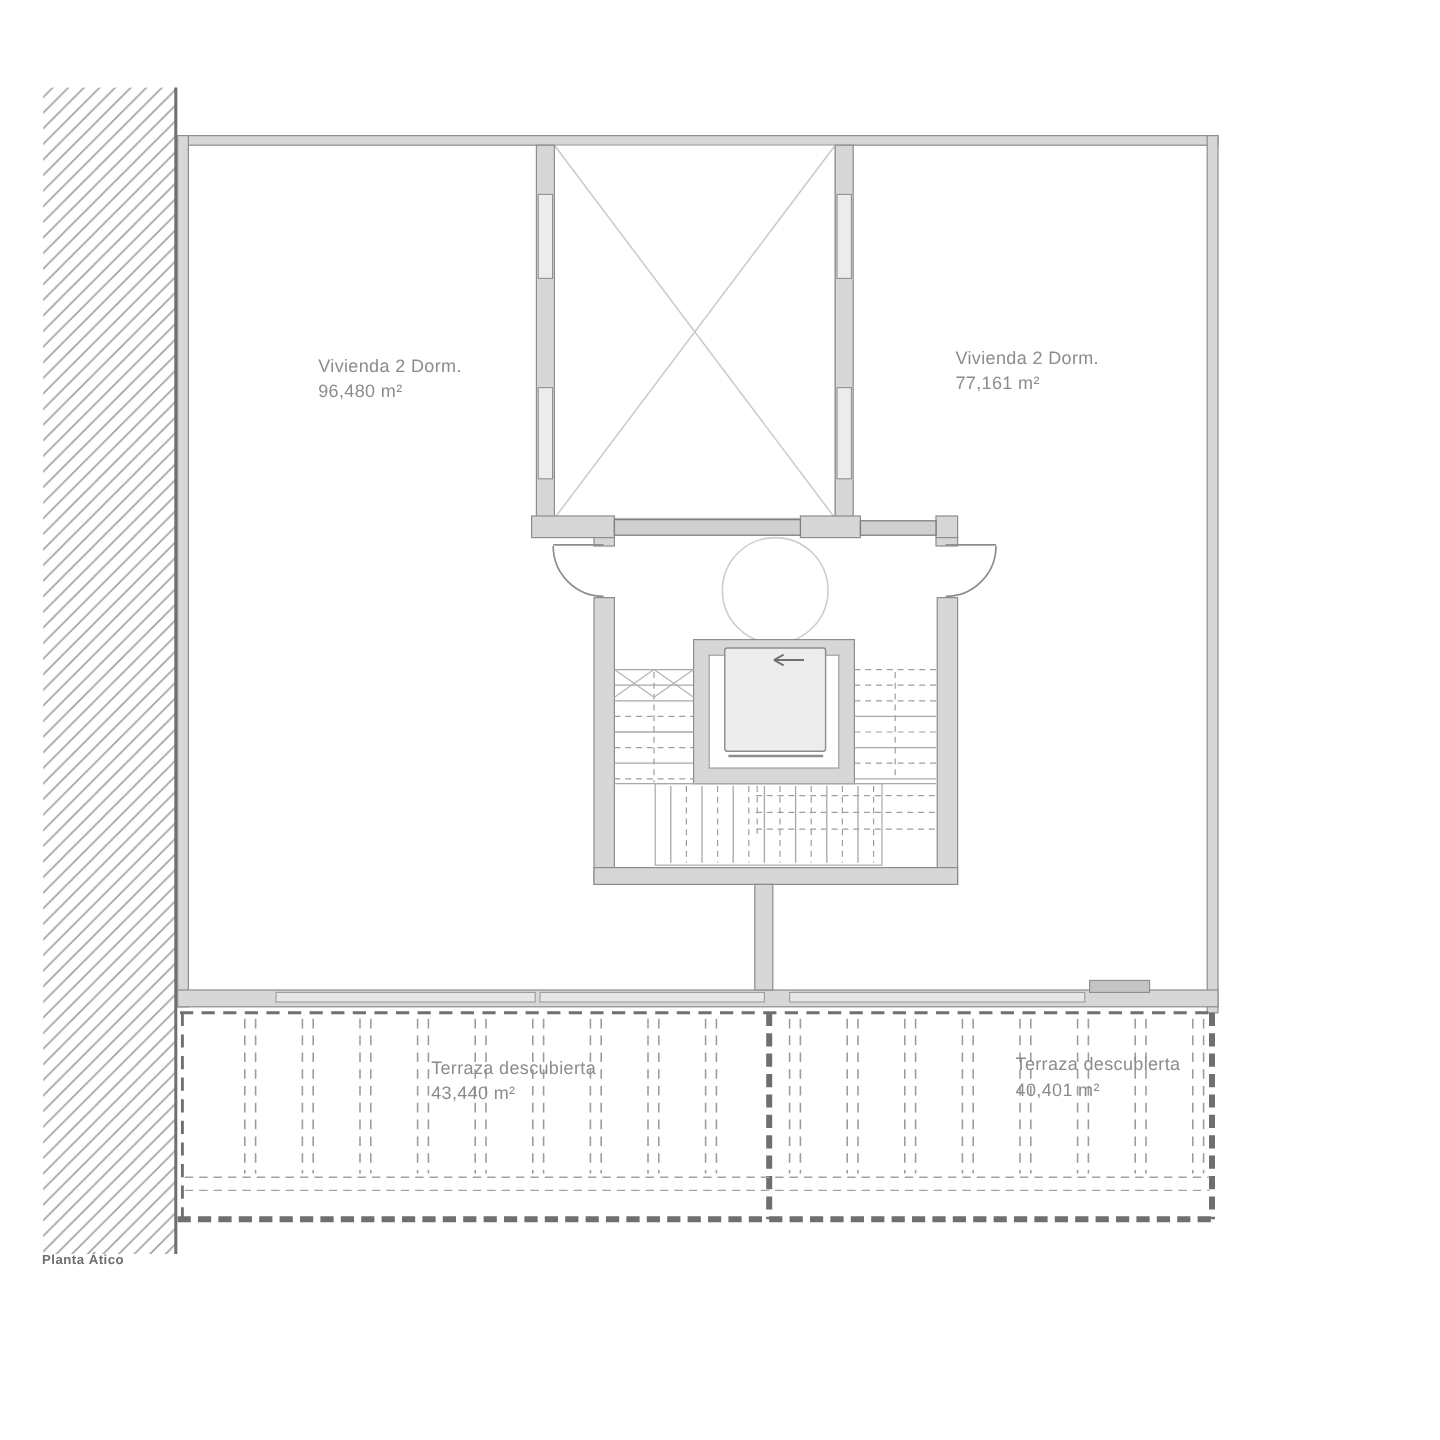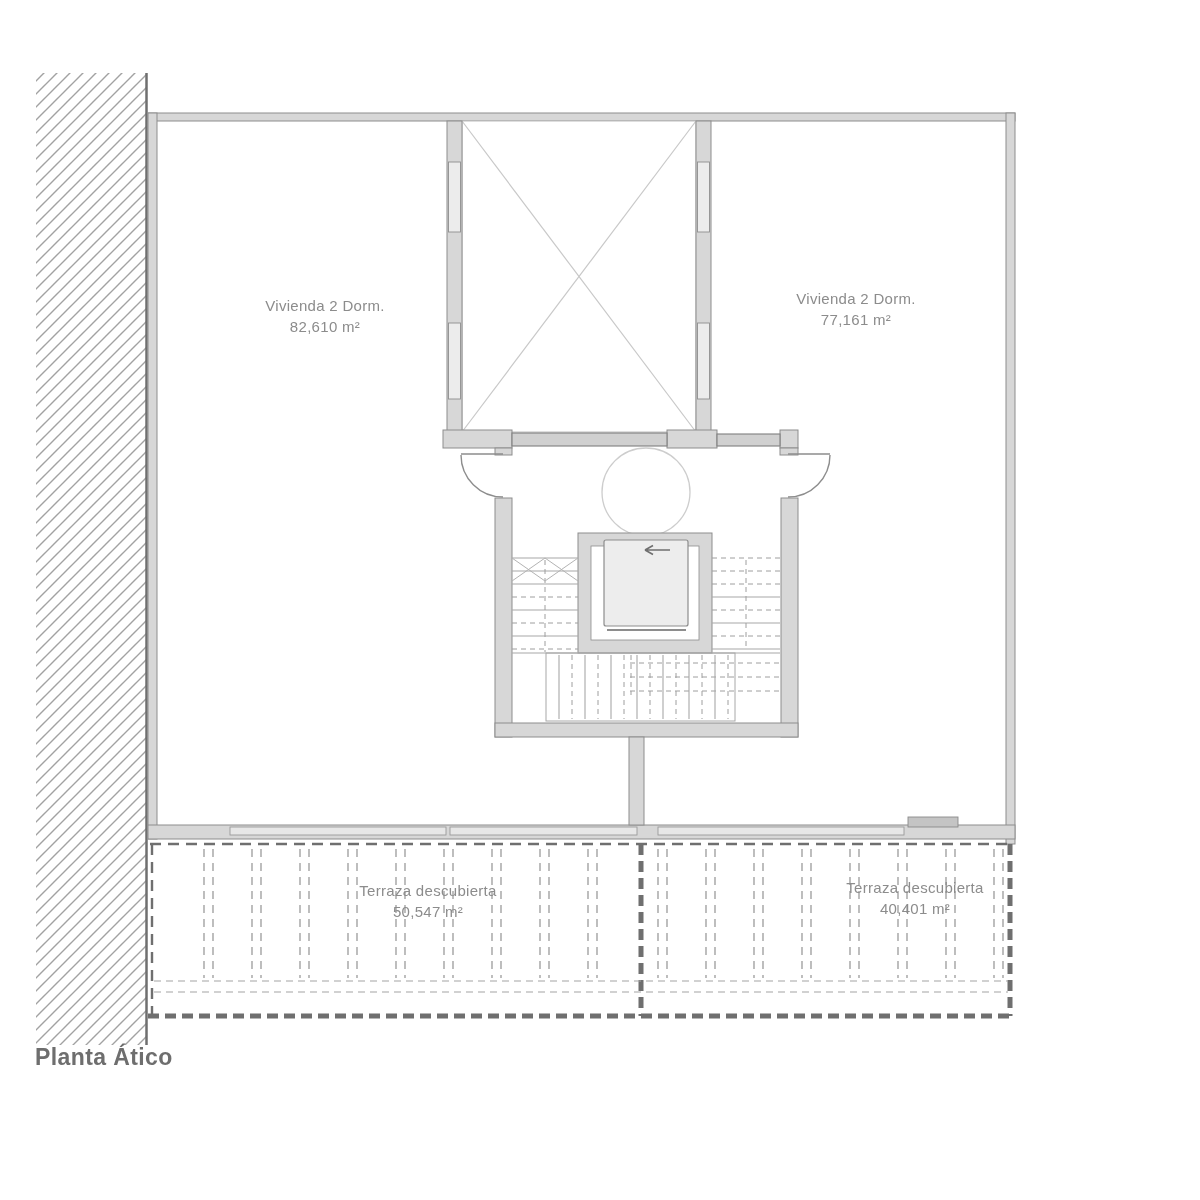--- a/index.html
+++ b/index.html
@@ -2,26 +2,26 @@
 <html><head>
 <meta charset="utf-8">
 <style>
   html,body{margin:0;padding:0;background:#ffffff;}
   #stage{
     position:relative;width:1200px;height:1200px;background:#ffffff;overflow:hidden;
     font-family:"Liberation Sans", sans-serif;
   }
   #plan-svg{position:absolute;left:0;top:0;}
   .label{
-    position:absolute;transform:translateX(-50%);text-align:center;
+    position:absolute;transform:translateX(-50%);text-align:left;
     color:#8c8c8c;font-size:15px;line-height:21px;letter-spacing:.3px;white-space:nowrap;
   }
   #plan-title{
     position:absolute;left:35px;top:1044px;color:#6e6e6e;font-weight:bold;
-    font-size:23px;letter-spacing:.4px;
+    font-size:11px;letter-spacing:.4px;
   }
 </style>
 </head>
 <body>
 
 <div id="stage">
 
 <svg id="plan-svg" width="1200" height="1200" viewBox="0 0 1200 1200">
   <defs>
     <pattern id="hatch" patternUnits="userSpaceOnUse" width="13" height="13">
@@ -211,31 +211,31 @@
           <use href="#beamPair" x="854"></use>
           <use href="#beamPair" x="902"></use>
       <use href="#beamPair" x="950"></use>
           <use href="#beamPair" x="998"></use>
     </g>
   </g>
 </svg>
 
   <div class="label" style="left:325px;top:295px">
     <div>Vivienda 2 Dorm.</div>
-    <div>82,610 m²</div>
+    <div>96,480 m²</div>
   </div>
 
   <div class="label" style="left:856px;top:288px">
     <div>Vivienda 2 Dorm.</div>
     <div>77,161 m²</div>
   </div>
 
   <div class="label" style="left:428px;top:880px">
     <div>Terraza descubierta</div>
-    <div>50,547 m²</div>
+    <div>43,440 m²</div>
   </div>
 
   <div class="label" style="left:915px;top:877px">
     <div>Terraza descubierta</div>
     <div>40,401 m²</div>
   </div>
 
   <div id="plan-title">Planta Ático</div>
 
 </div>

